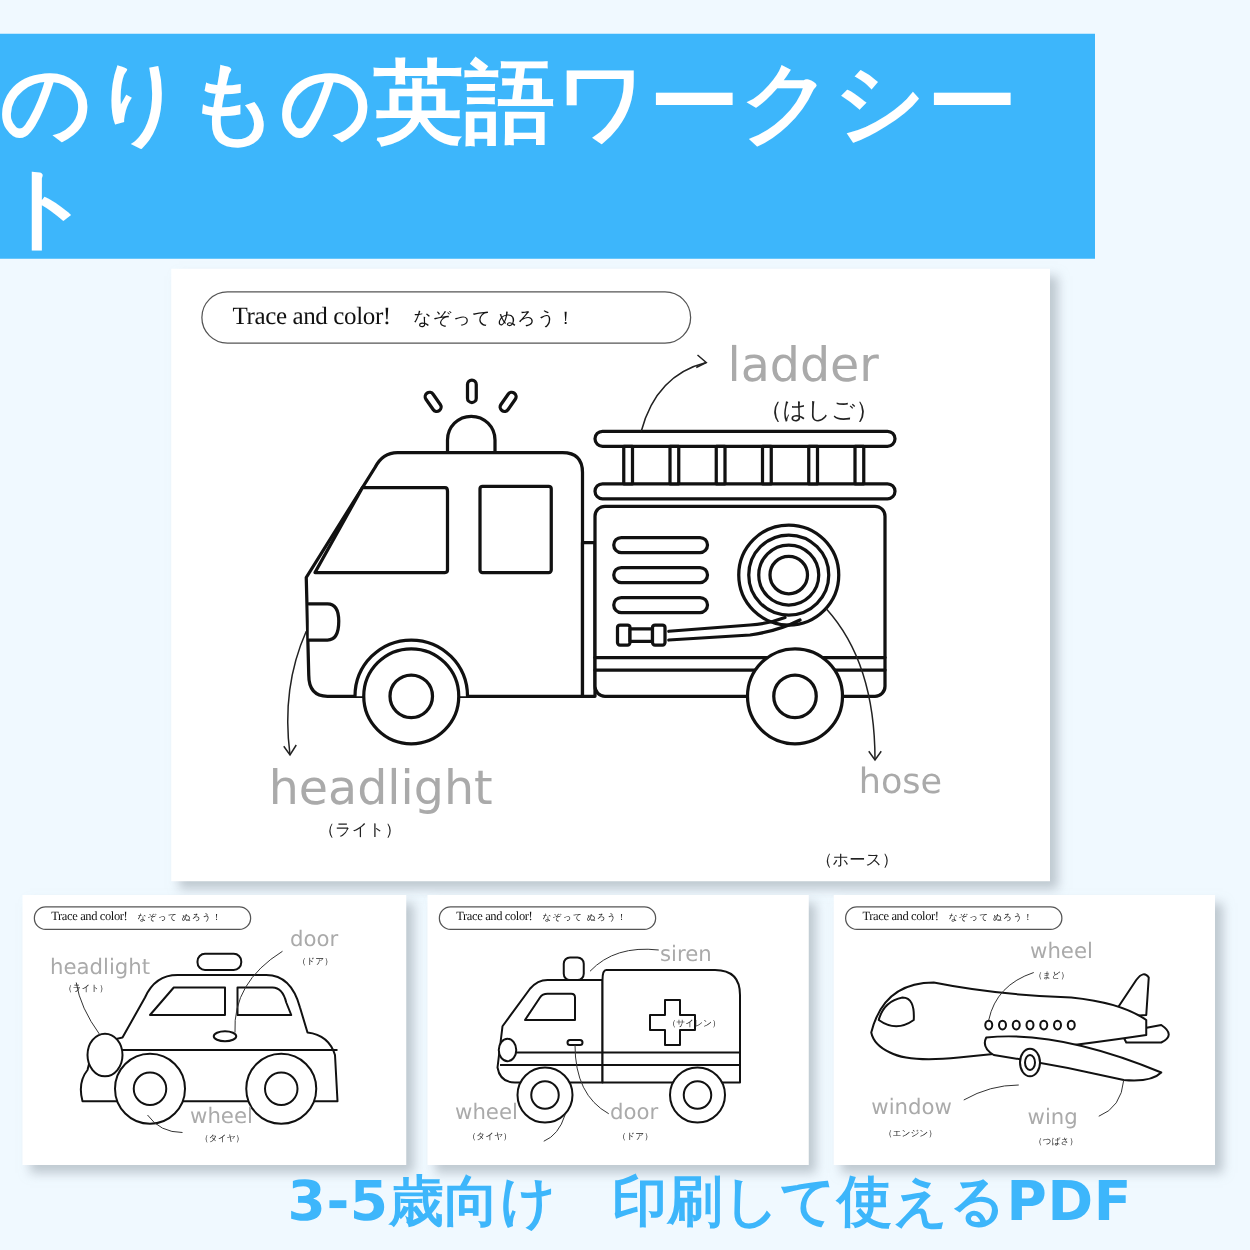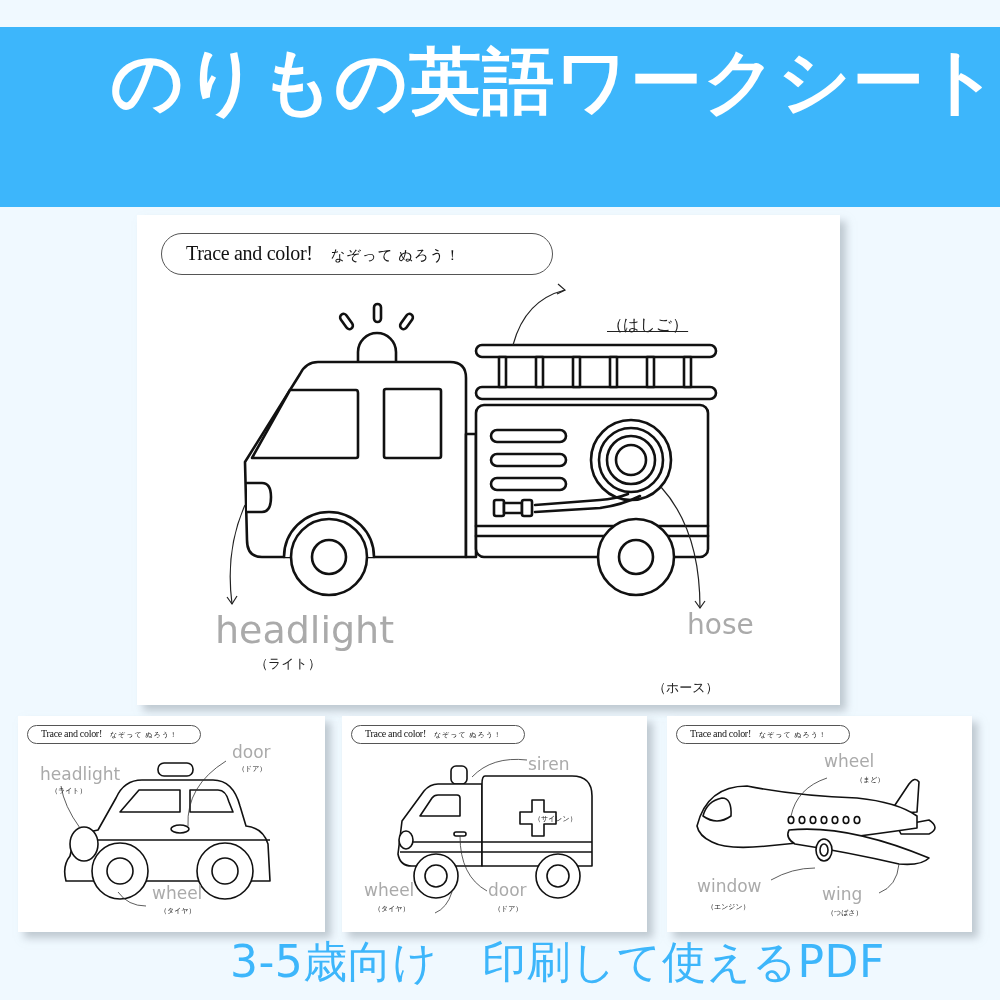--- a/index.html
+++ b/index.html
@@ -3,24 +3,24 @@
   <meta charset="utf-8">
   <style>
     * { margin: 0; padding: 0; box-sizing: border-box; }
     html, body { width: 1000px; height: 1000px; overflow: hidden; }
     body {
       background: #f0f9ff;
       font-family: "DejaVu Sans", sans-serif;
       position: relative;
     }
     .banner {
-      position: absolute; left: 0; top: 27px; width: 1000px; height: 180px;
+      position: absolute; left: 0; top: 27px; width: 876px; height: 180px;
       background: #3db6fb;
       color: #fff;
-      text-align: right;
+      text-align: left;
       font-family: "DejaVu Sans", sans-serif;
       font-weight: bold;
     }
     .banner .line1 {
       position: absolute; left: 0; right: 0; top: 12px;
       font-size: 72px; line-height: 84px; letter-spacing: 1px;
     }
     .banner .line2 {
       position: absolute; left: 0; right: 0; top: 96px;
       font-size: 70px; line-height: 80px; letter-spacing: 2px;
@@ -63,21 +63,21 @@
     .thumb3 { left: 667px; width: 305px; }
     .thumb .pill {
       left: 9px; top: 9px; width: 174px; height: 19px;
       font-size: 10px; line-height: 16px; padding-left: 13px;
     }
     .thumb .pill .jp { margin-left: 8px; font-size: 7px; }
     .tagline {
       position: absolute; left: 230px; top: 934px;
       color: #3db6fb;
       font-family: "DejaVu Sans", sans-serif;
-      font-weight: normal; font-size: 44px; line-height: 56px;
+      font-weight: bold; font-size: 44px; line-height: 56px;
       white-space: nowrap; letter-spacing: 0.5px;
     }
     .tagline .gap { display: inline-block; width: 44px; }
   </style>
 </head>
 <body>
 
 <div class="banner">
   <div class="line1">のりもの英語ワークシート</div>
 </div>
@@ -145,21 +145,22 @@
       <path d="M227 597 L232 604 L237 596"></path>
       <path d="M661 487 Q700 530 700 608"></path>
       <path d="M695 601 L700 608 L705 601"></path>
     </g>
   </svg>
 
   <div class="pill">
     <span class="en">Trace and color!</span><span class="jp">なぞって ぬろう！</span>
   </div>
 
-  <div class="ruby" style="left:470px; top:100px; font-size:16px;text-decoration:underline;">（はしご）</div>
+  <div class="word" style="left:445px; top:55px; font-size:38px;">ladder</div>
+  <div class="ruby" style="left:470px; top:100px; font-size:19px;">（はしご）</div>
 
   <div class="word" style="left:78px; top:393px; font-size:38px;">headlight</div>
   <div class="ruby" style="left:118px; top:440px; font-size:13px;">（ライト）</div>
 
   <div class="word" style="left:502px; top:393px; font-size:28px;margin-left:48px;">hose</div>
   <div class="ruby" style="left:516px; top:440px; font-size:13px;margin-top:24px;">（ホース）</div>
 </div>
 
 <div class="card thumb thumb1">
   <svg class="drawing" width="307" height="216" viewBox="0 0 307 216">
@@ -250,21 +251,21 @@
     <g fill="none" stroke="#333" stroke-width="0.8">
       <path d="M124 100 Q130 72 160 62"></path>
       <path d="M148 152 Q125 152 104 164"></path>
       <path d="M232 148 Q230 170 212 177"></path>
     </g>
   </svg>
   <div class="pill">
     <span class="en">Trace and color!</span><span class="jp">なぞって ぬろう！</span>
   </div>
   <div class="word" style="left:157px; top:35px; font-size:17px;">wheel</div>
-  <div class="ruby" style="left:189px; top:59px; font-size:7px;">（まど）</div>
+  <div class="ruby" style="left:160px; top:59px; font-size:7px;">（まど）</div>
   <div class="word" style="left:30px; top:160px; font-size:17px;">window</div>
   <div class="ruby" style="left:40px; top:186px; font-size:7px;">（エンジン）</div>
   <div class="word" style="left:155px; top:168px; font-size:17px;">wing</div>
   <div class="ruby" style="left:160px; top:192px; font-size:7px;">（つばさ）</div>
 </div>
 
 <div class="tagline">
   <span>3-5歳向け</span><span class="gap"></span><span>印刷して使えるPDF</span>
 </div>
 

